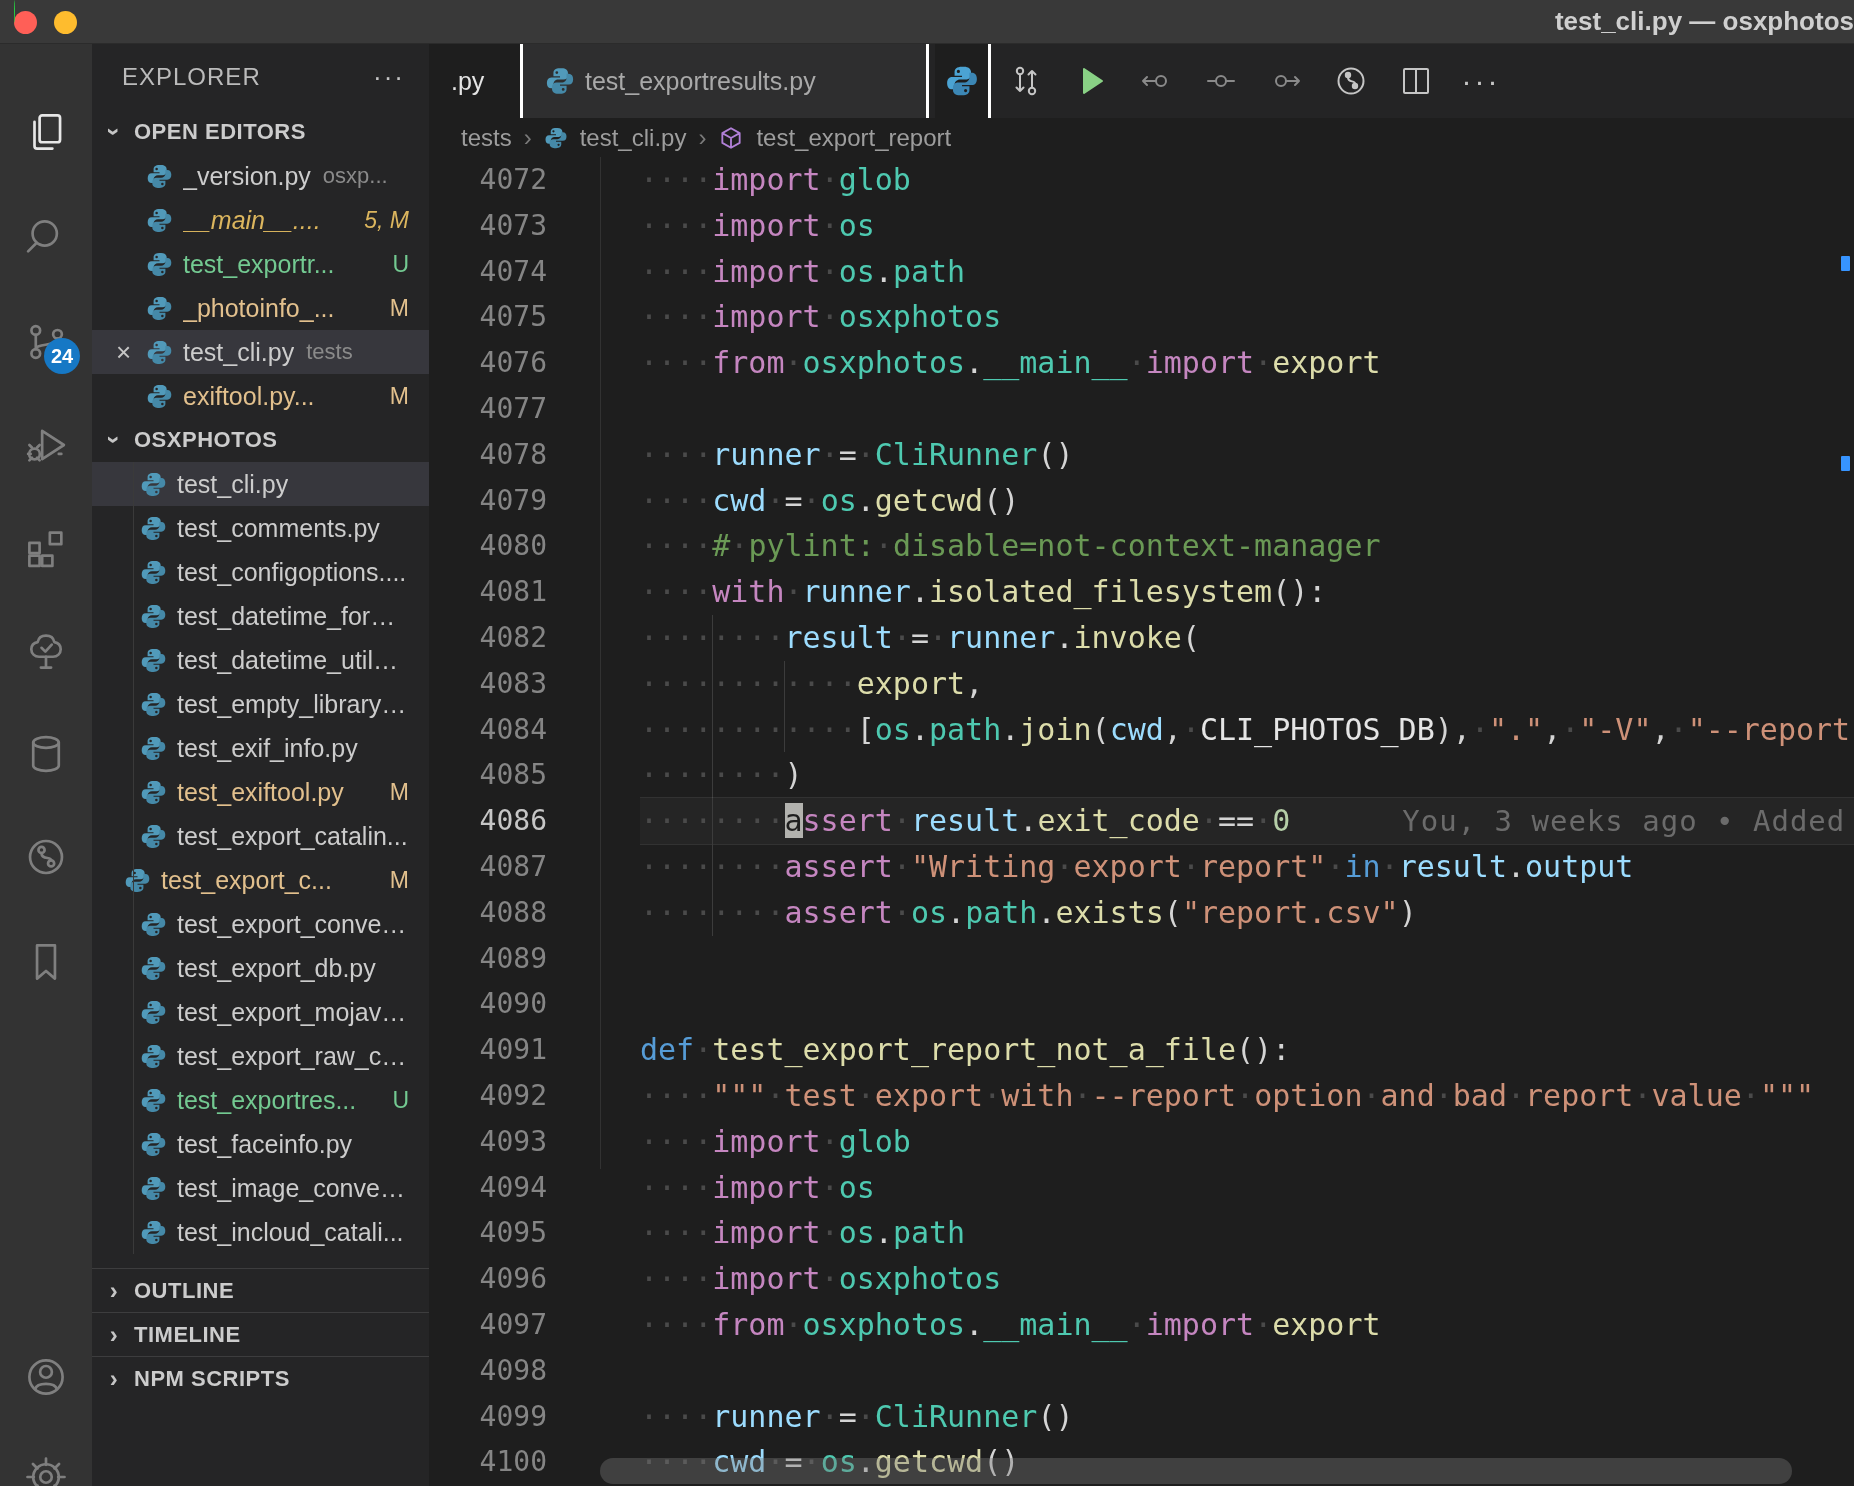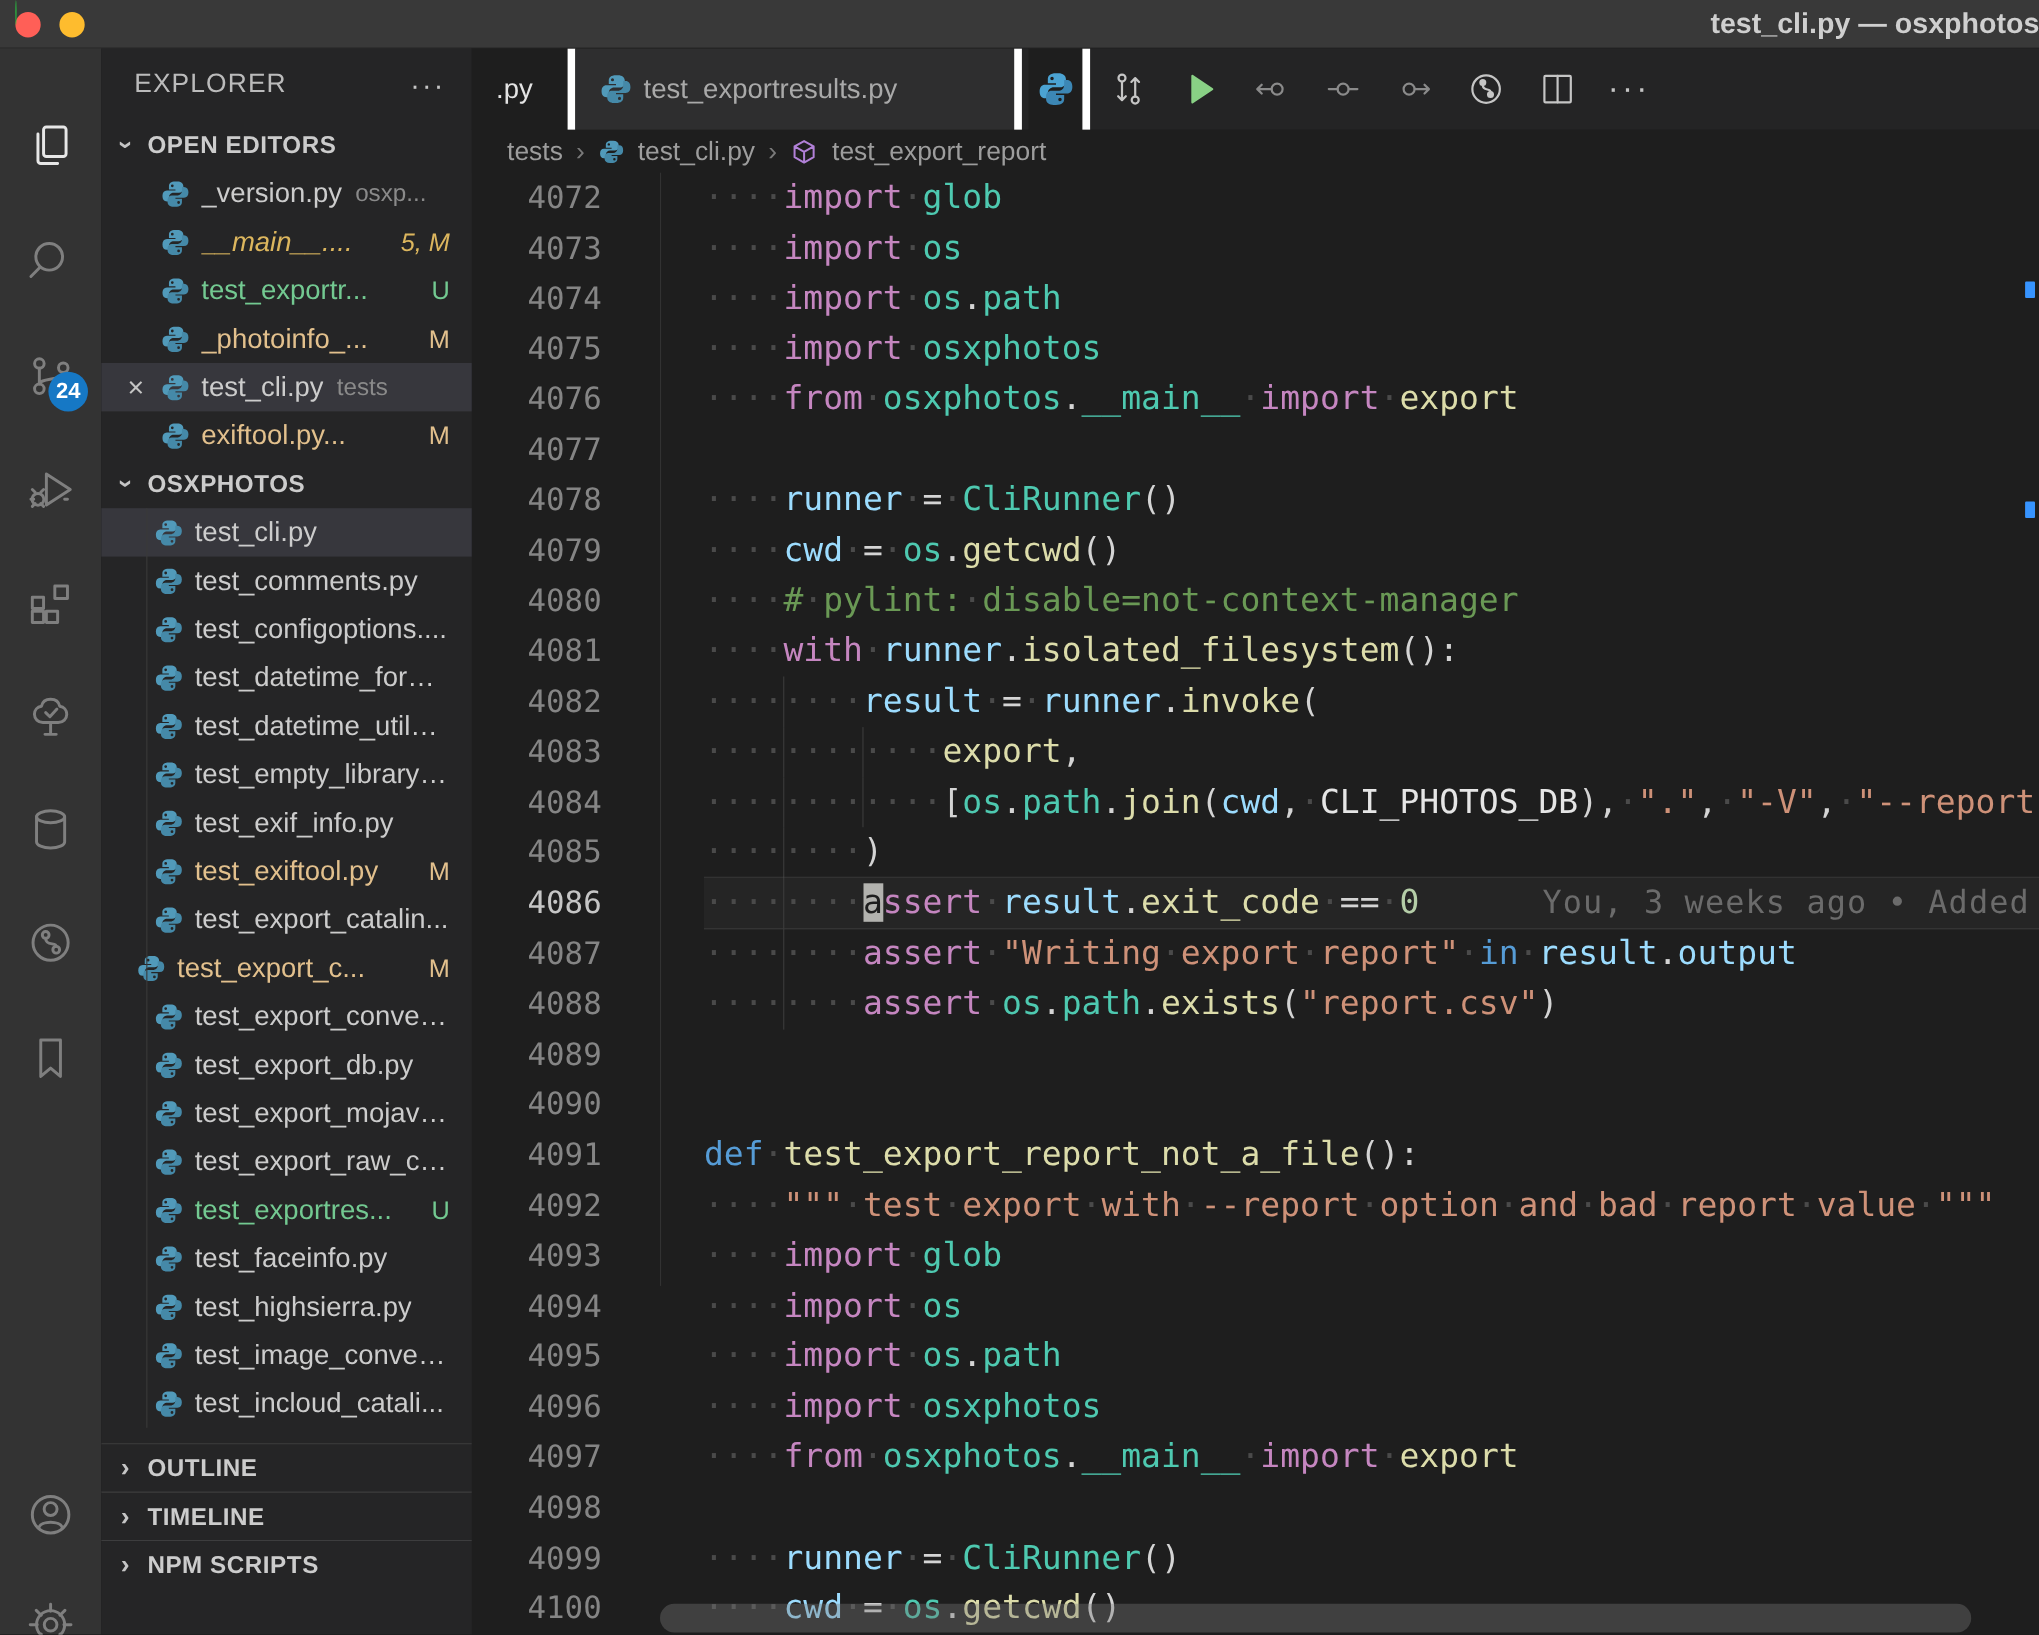--- a/index.html
+++ b/index.html
@@ -47,21 +47,21 @@
   .pyico { width:27px; height:27px; flex:none; margin-right:10px; }
   .tree { position:relative; }
   .tree:before { content:""; position:absolute; left:41px; top:0; bottom:0; width:1px; background:#3a3a3a; }
   .bottom-secs { margin-top:14px; }
   .bottom-secs .sec-header { border-top:1px solid rgba(170,170,170,.18); }
 
   
   .editor { position:relative; flex:1; display:flex; flex-direction:column; background:#1e1e1e; overflow:hidden; }
   .tabsbar { height:74px; background:#242425; display:flex; align-items:stretch; flex:none; }
   .tab { display:flex; align-items:center; padding:0 22px; font-size:25px; color:#a9a9a9;
-    border-right:7px solid #ffffff; cursor:pointer; white-space:nowrap; }
+    border-right:3px solid #ffffff; cursor:pointer; white-space:nowrap; }
   .tab .pyico { width:30px; height:30px; }
   .tab.t1 { width:94px; background:#1e1e1e; color:#e4e4e4; }
   .tab.t2 { width:406px; background:#2e2e2f; }
   .tab.t3 { width:353px; background:#262627; }
   .tab.tpy { width:56px; background:#1e1e1e; margin-left:6px; justify-content:center; padding:0; }
   .tab.tpy .pyico { margin:0; width:34px; height:34px; }
   .ed-actions { display:flex; align-items:center; margin-left:14px; gap:23px; padding-right:18px; }
   .ed-actions .tbico { width:42px; height:42px; display:flex; align-items:center; justify-content:center; cursor:pointer; }
   .ed-actions svg { width:36px; height:36px; stroke:#c5c5c5; fill:none; stroke-width:2;
     stroke-linecap:round; stroke-linejoin:round; }
@@ -366,27 +366,20 @@
             <use href="#py-icon"></use>
           </svg>
      <span class="name c-added">test_exportres...</span>
      <span class="badge c-added">U</span>
    </div>
         <div class="row" style="padding-left:48px">
      <svg class="pyico">
             <use href="#py-icon"></use>
           </svg>
      <span class="name">test_faceinfo.py</span>
-
-   </div>
-        <div class="row" style="padding-left:48px">
-     <svg class="pyico">
-            <use href="#py-icon"></use>
-          </svg>
-     <span class="name">test_highsierra.py</span>
 
    </div>
         <div class="row" style="padding-left:48px">
      <svg class="pyico">
             <use href="#py-icon"></use>
           </svg>
      <span class="name">test_image_convert...</span>
 
    </div>
         <div class="row" style="padding-left:48px">

